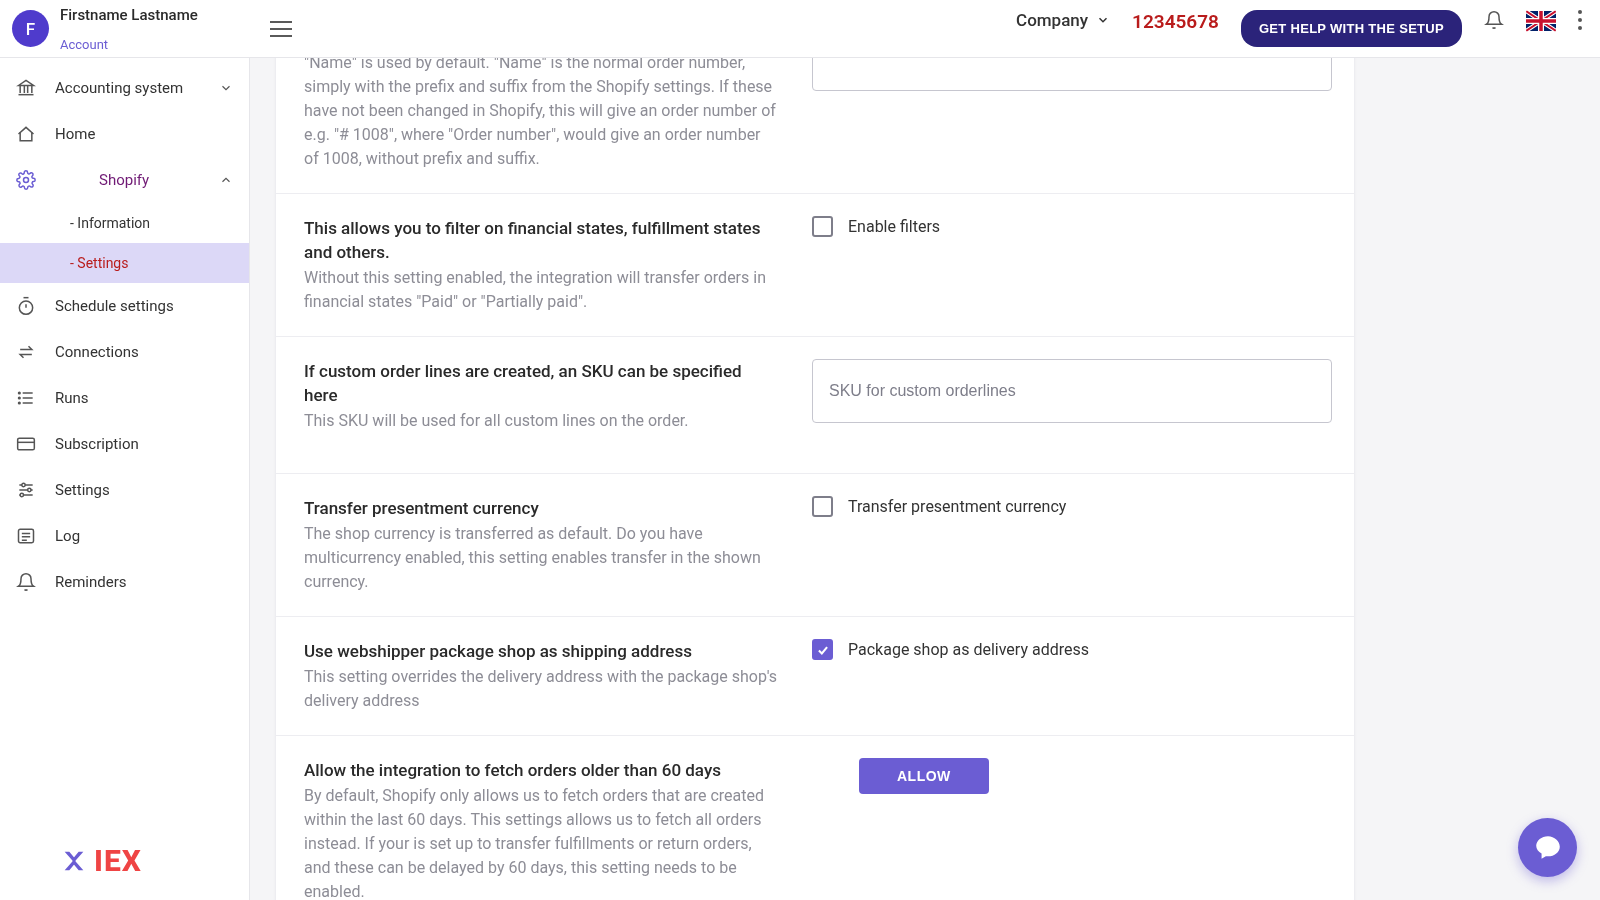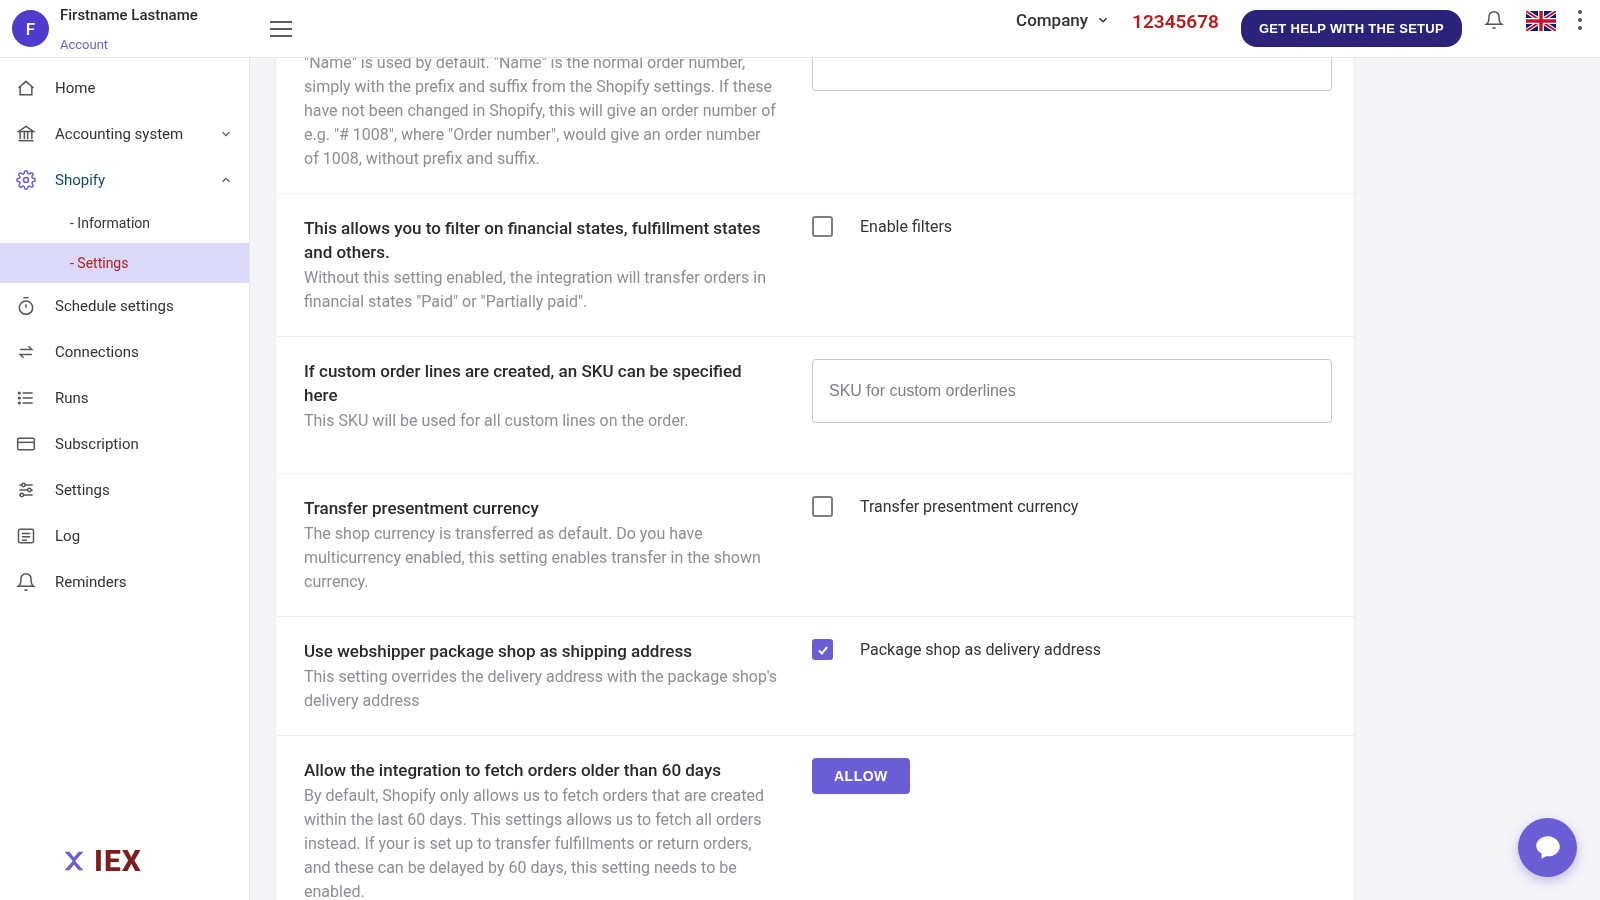--- a/index.html
+++ b/index.html
@@ -21,45 +21,45 @@
 .bell-btn { width: 20px; height: 22px; cursor: pointer; color: #555; }
 .flag { width: 30px; height: 22px; border-radius: 2px; overflow: hidden; cursor: pointer; }
 .kebab { width: 4px; display: flex; flex-direction: column; gap: 4px; cursor: pointer; }
 .kebab span { width: 4px; height: 4px; border-radius: 50%; background: #555; }
 
 
 .sidebar { position: absolute; top: 58px; left: 0; width: 250px; bottom: 0; background: #fff; border-right: 1px solid #e6e6ea; padding-top: 7px; }
 .nav-item { display: flex; align-items: center; padding: 0 16px; height: 46px; font-size: 15px; color: #333; cursor: pointer; }
 .nav-item .icon { width: 20px; height: 20px; margin-right: 19px; color: #555; flex-shrink: 0; }
 .nav-item .chev { margin-left: auto; width: 14px; height: 14px; color: #555; }
-.nav-item.active { color: #0c4a6e; }
+.nav-item.active { color: #701a75; gap: 44px; }
 .nav-item.active .icon { color: #6b5dd3; }
 .sub-item { display: flex; align-items: center; padding-left: 70px; height: 40px; font-size: 14px; color: #333; cursor: pointer; }
 .sub-item.selected { background: #dcd8f7; color: #b91c1c; }
 .sidebar-logo { position: absolute; bottom: 22px; left: 60px; display: flex; align-items: center; gap: 6px; color: #4f3bcc; }
 .sidebar-logo svg { width: 28px; height: 28px; }
-.sidebar-logo-text { font-size: 30px; font-weight: 800; color: #7f1d1d; letter-spacing: 1px; }
+.sidebar-logo-text { font-size: 30px; font-weight: 800; color: #ef4444; letter-spacing: 1px; }
 
 
 .main { position: absolute; top: 58px; left: 250px; right: 0; bottom: 0; overflow: hidden; background: #f5f5f7; }
 .card { position: absolute; left: 25px; top: -10px; width: 1080px; background: #fff; border-radius: 4px; box-shadow: 0 1px 3px rgba(0,0,0,.04); border: 1px solid #ededf1; }
 .setting-row { display: flex; padding: 22px 22px 22px 28px; border-top: 1px solid #ededf1; }
 .setting-row:first-child { border-top: none; }
 .setting-left { width: 494px; padding-right: 20px; }
 .setting-title { font-size: 17px; color: #2a2a2a; font-weight: 500; line-height: 24px; }
 .setting-desc { font-size: 16px; color: #8d8d96; line-height: 24px; margin-top: 2px; }
 .setting-right { flex: 1; padding-left: 14px; }
-.cb-row { display: flex; align-items: center; gap: 27px; text-align: right; }
+.cb-row { display: flex; align-items: center; gap: 15px; text-align: right; }
 .cb { width: 21px; height: 21px; border: 2px solid #7e7e8a; border-radius: 3px; background: #fff; cursor: pointer; display: flex; align-items: center; justify-content: center; }
 .cb.checked { background: #6b5dd3; border-color: #6b5dd3; }
 .cb.checked svg { width: 14px; height: 14px; color: #fff; }
 .cb-label { font-size: 16px; color: #333; }
 .text-input { width: 100%; height: 64px; border: 1px solid #c6c6cf; border-radius: 4px; font-size: 16px; padding: 0 16px; color: #333; outline: none; }
 .text-input::placeholder { color: #7e7e8a; }
-.allow-btn { background: #6b5dd3; color: #fff; border: none; padding: 10px 22px; font-size: 14px; font-weight: 600; letter-spacing: .5px; border-radius: 4px; cursor: pointer; }
+.allow-btn { background: #6b5dd3; color: #fff; border: none; padding: 10px 38px; font-size: 14px; font-weight: 600; letter-spacing: .5px; border-radius: 4px; cursor: pointer; margin-left: 47px; }
 
 
 .chat-bubble { position: absolute; right: 23px; bottom: 23px; width: 59px; height: 59px; border-radius: 50%; background: #6b5dd3; display: flex; align-items: center; justify-content: center; cursor: pointer; box-shadow: 0 4px 12px rgba(107,93,211,.4); }
 .chat-bubble svg { width: 30px; height: 30px; color: #fff; }
 
 .hidden-part { padding: 0 22px 22px 28px; }
 
 svg { display: block; }
 </style>
 </head>
@@ -109,38 +109,38 @@
         <span></span>
         <span></span>
       </div>
   </div>
 </div>
 
 <div class="sidebar">
   <div class="nav-item">
     <span class="icon">
         <svg viewBox="0 0 24 24" fill="none" stroke="currentColor" stroke-width="1.8">
-          <path d="M3 12 L12 4 L21 12"></path>
-          <path d="M5 10v10h14V10"></path>
-        </svg>
-      </span>
-    <span>Home</span>
-  </div>
-  <div class="nav-item">
-    <span class="icon">
-        <svg viewBox="0 0 24 24" fill="none" stroke="currentColor" stroke-width="1.8">
           <path d="M3 9 L12 3 L21 9 Z"></path>
           <path d="M5 9v9 M10 9v9 M14 9v9 M19 9v9"></path>
           <path d="M3 20h18"></path>
         </svg>
       </span>
     <span>Accounting system</span>
     <svg class="chev" viewBox="0 0 24 24" fill="none" stroke="currentColor" stroke-width="2">
         <polyline points="6 9 12 15 18 9"></polyline>
       </svg>
+  </div>
+  <div class="nav-item">
+    <span class="icon">
+        <svg viewBox="0 0 24 24" fill="none" stroke="currentColor" stroke-width="1.8">
+          <path d="M3 12 L12 4 L21 12"></path>
+          <path d="M5 10v10h14V10"></path>
+        </svg>
+      </span>
+    <span>Home</span>
   </div>
   <div class="nav-item active">
     <span class="icon">
         <svg viewBox="0 0 24 24" fill="none" stroke="currentColor" stroke-width="1.8">
           <circle cx="12" cy="12" r="3"></circle>
           <path d="M19.4 15a1.6 1.6 0 0 0 .3 1.8l.1.1a2 2 0 1 1-2.8 2.8l-.1-.1a1.6 1.6 0 0 0-1.8-.3 1.6 1.6 0 0 0-1 1.5V21a2 2 0 0 1-4 0v-.1a1.6 1.6 0 0 0-1-1.5 1.6 1.6 0 0 0-1.8.3l-.1.1a2 2 0 1 1-2.8-2.8l.1-.1a1.6 1.6 0 0 0 .3-1.8 1.6 1.6 0 0 0-1.5-1H3a2 2 0 0 1 0-4h.1a1.6 1.6 0 0 0 1.5-1 1.6 1.6 0 0 0-.3-1.8l-.1-.1a2 2 0 1 1 2.8-2.8l.1.1a1.6 1.6 0 0 0 1.8.3 1.6 1.6 0 0 0 1-1.5V3a2 2 0 0 1 4 0v.1a1.6 1.6 0 0 0 1 1.5 1.6 1.6 0 0 0 1.8-.3l.1-.1a2 2 0 1 1 2.8 2.8l-.1.1a1.6 1.6 0 0 0-.3 1.8 1.6 1.6 0 0 0 1.5 1H21a2 2 0 0 1 0 4h-.1a1.6 1.6 0 0 0-1.5 1z"></path>
         </svg>
       </span>
     <span>Shopify</span>
     <svg class="chev" viewBox="0 0 24 24" fill="none" stroke="currentColor" stroke-width="2">

